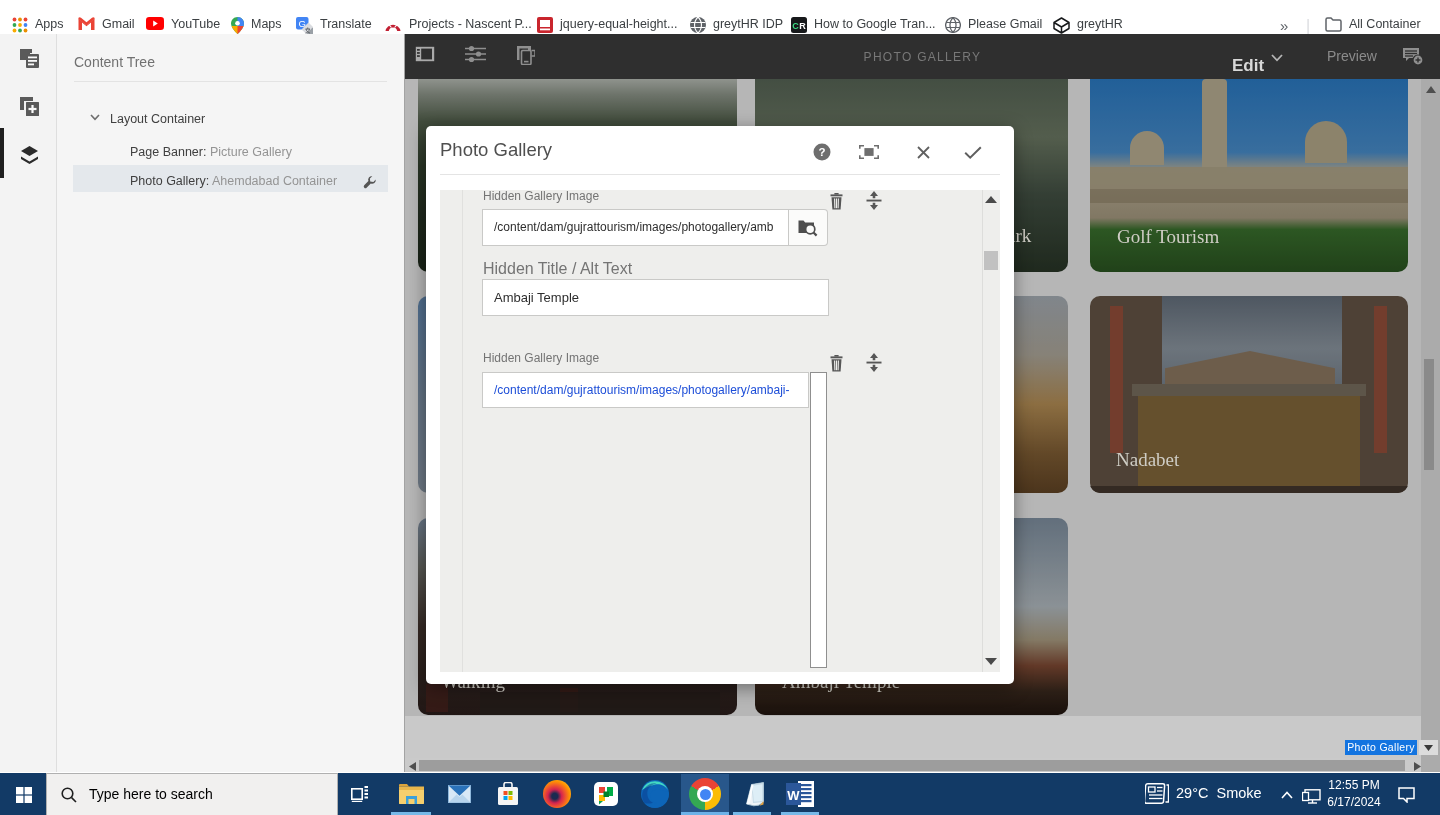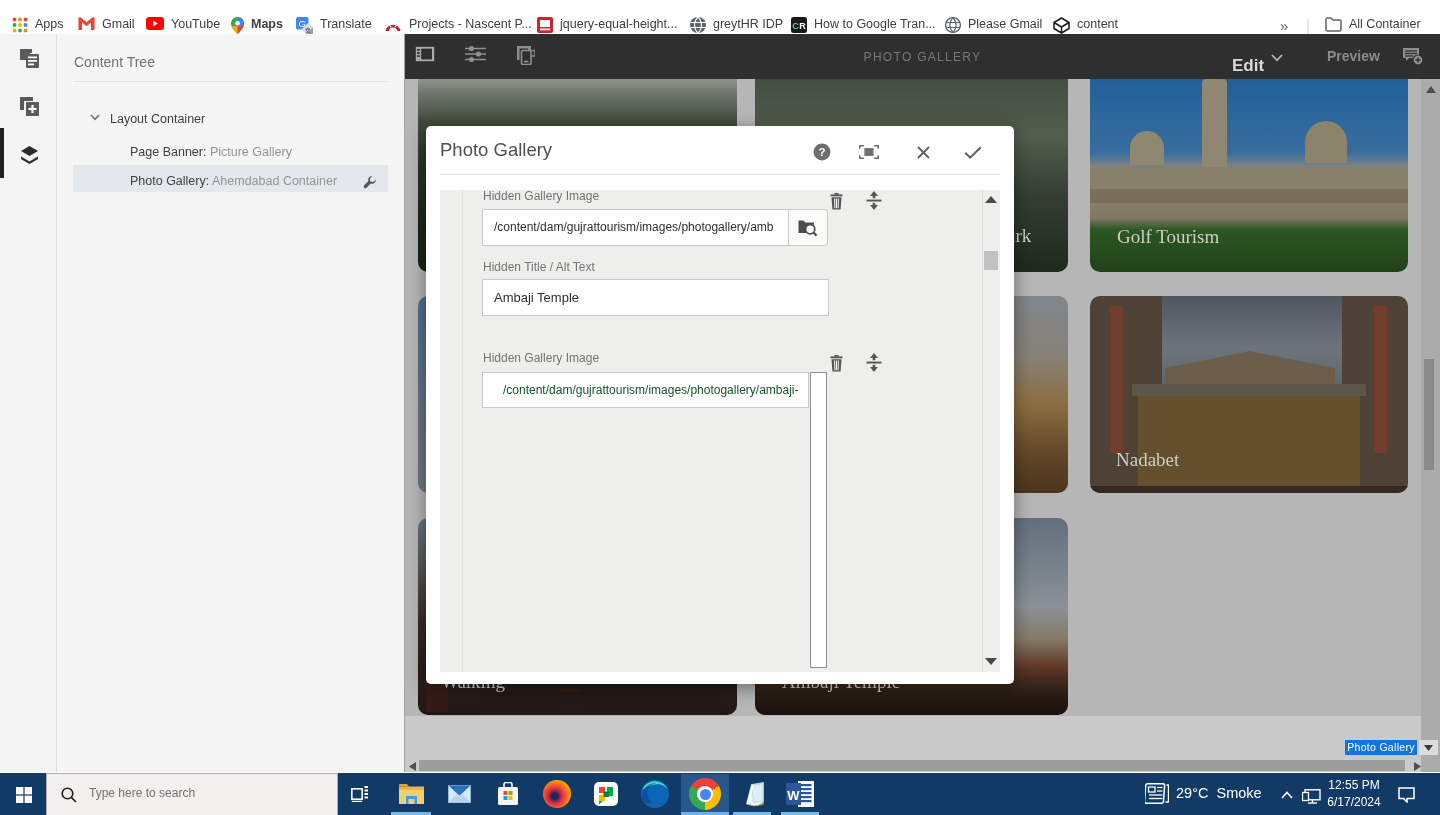--- a/index.html
+++ b/index.html
@@ -60,21 +60,21 @@
       </svg>
       <span>Gmail</span>
     </div>
     <div class="bm" style="left:146px;">
       <svg width="18" height="13" viewBox="0 0 18 13">
         <rect x="0" y="0" width="18" height="13" rx="3.2" fill="#f00"></rect>
         <path d="M7.2 3.6 L11.8 6.5 L7.2 9.4 Z" fill="#fff"></path>
       </svg>
       <span>YouTube</span>
     </div>
-    <div class="bm" style="left:231px;font-weight:bold;">
+    <div class="bm" style="left:231px;">
       <svg width="13" height="17" viewBox="0 0 13 17">
         <path d="M6.5 0 C2.9 0 0 2.9 0 6.5 C0 11.4 6.5 17 6.5 17 C6.5 17 13 11.4 13 6.5 C13 2.9 10.1 0 6.5 0 Z" fill="#34a853"></path>
         <path d="M6.5 0 C10.1 0 13 2.9 13 6.5 C13 11.4 6.5 17 6.5 17 L6.5 8 Z" fill="#4285f4"></path>
         <path d="M0.6 9 C1.9 12.8 6.5 17 6.5 17 C6.5 17 11.1 12.8 12.4 9 Z" fill="#f9ab00"></path>
         <path d="M6.5 17 C6.5 17 11.1 12.8 12.4 9 L6.5 9 Z" fill="#ea4335"></path>
         <circle cx="6.5" cy="6.2" r="2.3" fill="#fff"></circle>
       </svg>
       <span>Maps</span>
     </div>
     <div class="bm" style="left:296px;">
@@ -129,21 +129,21 @@
       <svg width="16" height="16" viewBox="0 0 16 16">
         <circle cx="8" cy="8" r="7.4" fill="none" stroke="#5f6368" stroke-width="1.3"></circle>
         <path d="M8 0.6 a 10.5 10.5 0 0 0 0 14.8 a 10.5 10.5 0 0 0 0 -14.8 M1 5.5 L15 5.5 M1 10.5 L15 10.5" stroke="#5f6368" stroke-width="1.2" fill="none"></path>
       </svg>
       <span>Please Gmail</span>
     </div>
     <div class="bm" style="left:1053px;">
       <svg width="17" height="17" viewBox="0 0 17 17">
         <path d="M8.5 1 L16 5.5 L16 11.5 L8.5 16 L1 11.5 L1 5.5 Z M1 5.5 L8.5 10 L16 5.5 M8.5 10 L8.5 16" fill="none" stroke="#17191b" stroke-width="1.5" stroke-linejoin="round"></path>
       </svg>
-      <span>content</span>
+      <span>greytHR</span>
     </div>
     <div class="bm" style="left:1280px; color:#5f6368; font-size:15px;">
       <span>»</span>
     </div>
     <div class="bm" style="left:1306px; color:#dadce0;">
       <span style="font-size:16px;">|</span>
     </div>
     <div class="bm" style="left:1325px;">
       <svg width="17" height="15" viewBox="0 0 17 15">
         <path d="M1 2.5 Q1 1 2.5 1 L6 1 L8 3 L14.5 3 Q16 3 16 4.5 L16 12.5 Q16 14 14.5 14 L2.5 14 Q1 14 1 12.5 Z" fill="none" stroke="#5f6368" stroke-width="1.5"></path>
@@ -209,21 +209,21 @@
       <rect x="11" y="16.8" width="4.5" height="1.6" fill="#8f8f8f"></rect>
       <path d="M18.5 6.5 L22 6.5 L22 12 L18.5 12" fill="none" stroke="#8f8f8f" stroke-width="1.4"></path>
     </svg>
     <div class="abs" style="left:0; top:0; width:1035px; height:45px; display:flex; align-items:center; justify-content:center; pointer-events:none;">
       <span style="color:#787878; font-size:12px; letter-spacing:1.3px;">PHOTO GALLERY</span>
     </div>
     <div class="abs" style="left:827px; top:22px; color:#d9d9d9; font-size:17px; font-weight:bold;">Edit</div>
     <svg class="abs" style="left:866px; top:20px;" width="12" height="8" viewBox="0 0 12 8">
       <path d="M1 1 L6 6.3 L11 1" fill="none" stroke="#b5b5b5" stroke-width="1.8"></path>
     </svg>
-    <div class="abs" style="left:922px; top:14px; color:#8b8b8b; font-size:14px; font-weight:bold;">Preview</div>
+    <div class="abs" style="left:922px; top:14px; color:#8b8b8b; font-size:14px; font-weight:normal;">Preview</div>
     <svg class="abs" style="left:997px; top:13px;" width="22" height="19" viewBox="0 0 22 19">
       <path d="M1 1 L17 1 L17 11 L7 11 L4 14 L4 11 L1 11 Z" fill="#8f8f8f"></path>
       <g stroke="#2f2f2f" stroke-width="1.3">
         <line x1="3" y1="4" x2="15" y2="4"></line>
         <line x1="3" y1="6.5" x2="15" y2="6.5"></line>
         <line x1="3" y1="9" x2="11" y2="9"></line>
       </g>
       <circle cx="16" cy="13" r="5" fill="#8f8f8f" stroke="#2f2f2f" stroke-width="1.2"></circle>
       <g stroke="#2f2f2f" stroke-width="1.4">
         <line x1="16" y1="10.5" x2="16" y2="15.5"></line>
@@ -339,40 +339,40 @@
       </svg>
       <div class="abs" style="left:42px; top:19px; width:307px; height:37px; background:#fff; border:1px solid #c9c9c7; font-size:12px; color:#2e2e2e; line-height:35px; padding-left:11px; white-space:nowrap; overflow:hidden;">/content/dam/gujrattourism/images/photogallery/amb</div>
       <div class="abs" style="left:349px; top:19px; width:39px; height:37px; background:#fbfbfa; border:1px solid #c9c9c7; border-left:none; border-radius:0 4px 4px 0;">
         <svg class="abs" style="left:9px; top:8px;" width="20" height="20" viewBox="0 0 20 20">
           <path d="M0.5 2.5 L5.5 2.5 L7.2 4.4 L16 4.4 L16 15 L0.5 15 Z" fill="#4e4e4e"></path>
           <circle cx="12.2" cy="11.2" r="4.6" fill="#fbfbfa" stroke="#4e4e4e" stroke-width="1.7"></circle>
           <line x1="15.5" y1="14.5" x2="18.6" y2="17.6" stroke="#4e4e4e" stroke-width="2.2"></line>
         </svg>
       </div>
 
-      <div class="abs" style="left:43px; top:70px; font-size:12px; color:#747474;">Hidden Title / Alt Text</div>
+      <div class="abs" style="left:43px; top:70px; font-size:16px; color:#747474;">Hidden Title / Alt Text</div>
       <div class="abs" style="left:42px; top:89px; width:347px; height:37px; background:#fff; border:1px solid #c9c9c7; font-size:13px; color:#2e2e2e; line-height:35px; padding-left:11px;">Ambaji Temple</div>
 
       <div class="abs" style="left:43px; top:161px; font-size:12px; color:#747474;">Hidden Gallery Image</div>
       <svg class="abs" style="left:389px; top:164px;" width="15" height="18" viewBox="0 0 15 18">
         <rect x="1.5" y="2.4" width="12" height="1.9" fill="#565656"></rect>
         <rect x="5.4" y="1" width="4.2" height="1.6" fill="#565656"></rect>
         <path d="M2.5 5.2 L12.5 5.2 L11.6 17.6 L3.4 17.6 Z" fill="#565656"></path>
         <g stroke="#eeeeec" stroke-width="1.1">
           <line x1="5.6" y1="6.5" x2="5.9" y2="16.2"></line>
           <line x1="7.5" y1="6.5" x2="7.5" y2="16.2"></line>
           <line x1="9.4" y1="6.5" x2="9.1" y2="16.2"></line>
         </g>
       </svg>
       <svg class="abs" style="left:426px; top:163px;" width="16" height="19" viewBox="0 0 16 19">
         <rect x="0.5" y="8.6" width="15" height="1.9" fill="#565656"></rect>
         <path d="M8 0 L12 5 L9.3 5 L9.3 7.3 L6.7 7.3 L6.7 5 L4 5 Z" fill="#565656"></path>
         <path d="M8 19 L12 14 L9.3 14 L9.3 11.7 L6.7 11.7 L6.7 14 L4 14 Z" fill="#565656"></path>
       </svg>
-      <div class="abs" style="left:42px; top:182px; width:327px; height:36px; background:#fff; border:1px solid #c9c9c7; font-size:12px; color:#14532d; line-height:34px; padding-left:20px; white-space:nowrap; overflow:hidden;">/content/dam/gujrattourism/images/photogallery/ambaji-</div>
+      <div class="abs" style="left:42px; top:182px; width:327px; height:36px; background:#fff; border:1px solid #c9c9c7; font-size:12px; color:#1d4ed8; line-height:34px; padding-left:11px; white-space:nowrap; overflow:hidden;">/content/dam/gujrattourism/images/photogallery/ambaji-</div>
       <div class="abs" style="left:370px; top:182px; width:17px; height:296px; background:#fff; border:1px solid #8f8f8f;"></div>
 
       <svg class="abs" style="left:545px; top:6px;" width="12" height="7" viewBox="0 0 12 7">
         <path d="M6 0 L12 7 L0 7 Z" fill="#4a4a4a"></path>
       </svg>
       <div class="abs" style="left:544px; top:61px; width:14px; height:19px; background:#c1c1c1;"></div>
       <svg class="abs" style="left:545px; top:468px;" width="12" height="7" viewBox="0 0 12 7">
         <path d="M6 7 L12 0 L0 0 Z" fill="#4a4a4a"></path>
       </svg>
     </div>
@@ -382,21 +382,21 @@
       <rect x="0" y="0" width="7.4" height="7.4" fill="#fff"></rect>
       <rect x="8.6" y="0" width="7.4" height="7.4" fill="#fff"></rect>
       <rect x="0" y="8.6" width="7.4" height="7.4" fill="#fff"></rect>
       <rect x="8.6" y="8.6" width="7.4" height="7.4" fill="#fff"></rect>
     </svg>
     <div class="abs" style="left:46px; top:0; width:292px; height:42px; background:#f1f0ef; border:1px solid #b0b0b0; border-bottom:none;">
       <svg class="abs" style="left:14px; top:13px;" width="16" height="16" viewBox="0 0 16 16">
         <circle cx="6.5" cy="6.5" r="5.3" fill="none" stroke="#1f1f1f" stroke-width="1.6"></circle>
         <line x1="10.6" y1="10.6" x2="15" y2="15" stroke="#1f1f1f" stroke-width="1.6"></line>
       </svg>
-      <div class="abs" style="left:42px; top:12px; font-size:12px; color:#737373;">Type here to search</div>
+      <div class="abs" style="left:42px; top:12px; font-size:14px; color:#000000;">Type here to search</div>
     </div>
     <svg class="abs" style="left:351px; top:13px;" width="17" height="16" viewBox="0 0 17 16">
       <rect x="0.8" y="2.8" width="10.4" height="10.4" fill="none" stroke="#fff" stroke-width="1.6"></rect>
       <g fill="#fff">
         <rect x="13.5" y="0" width="3.5" height="2"></rect>
         <rect x="13.5" y="3.5" width="3.5" height="2"></rect>
         <rect x="13.5" y="7" width="3.5" height="2"></rect>
         <rect x="13.5" y="10.5" width="3.5" height="2"></rect>
         <rect x="0.8" y="14.8" width="10.4" height="1.2"></rect>
       </g>

